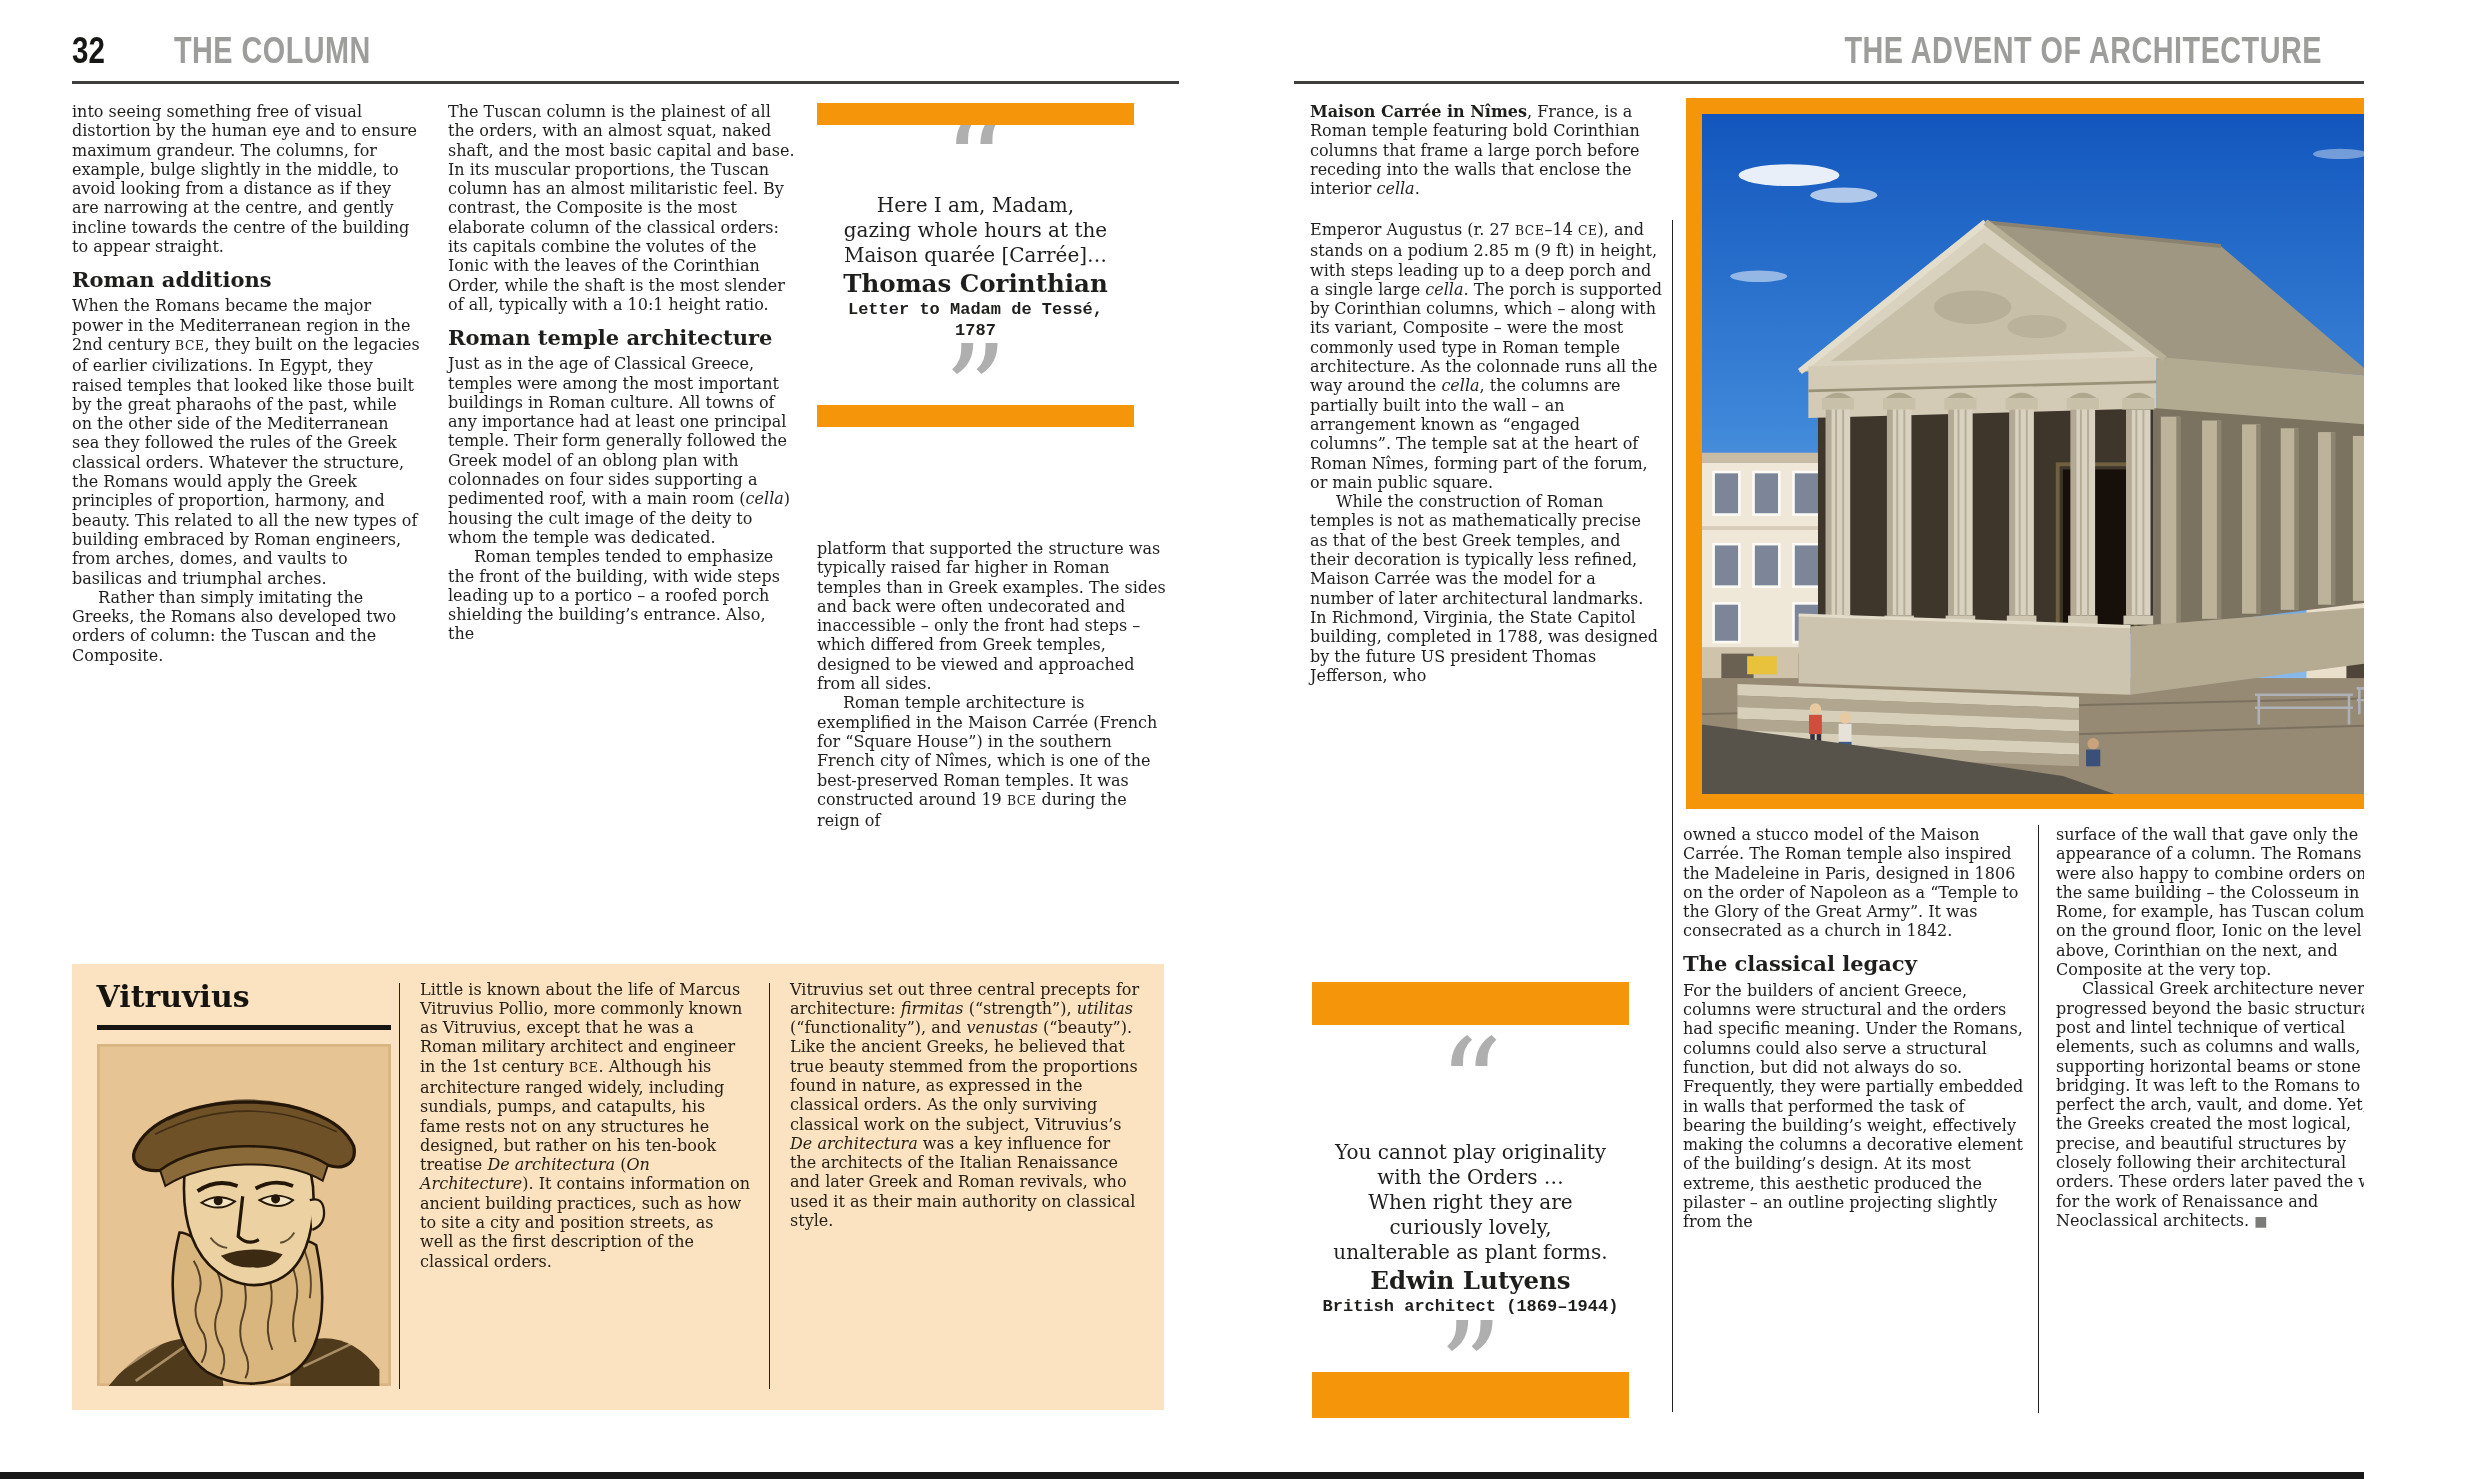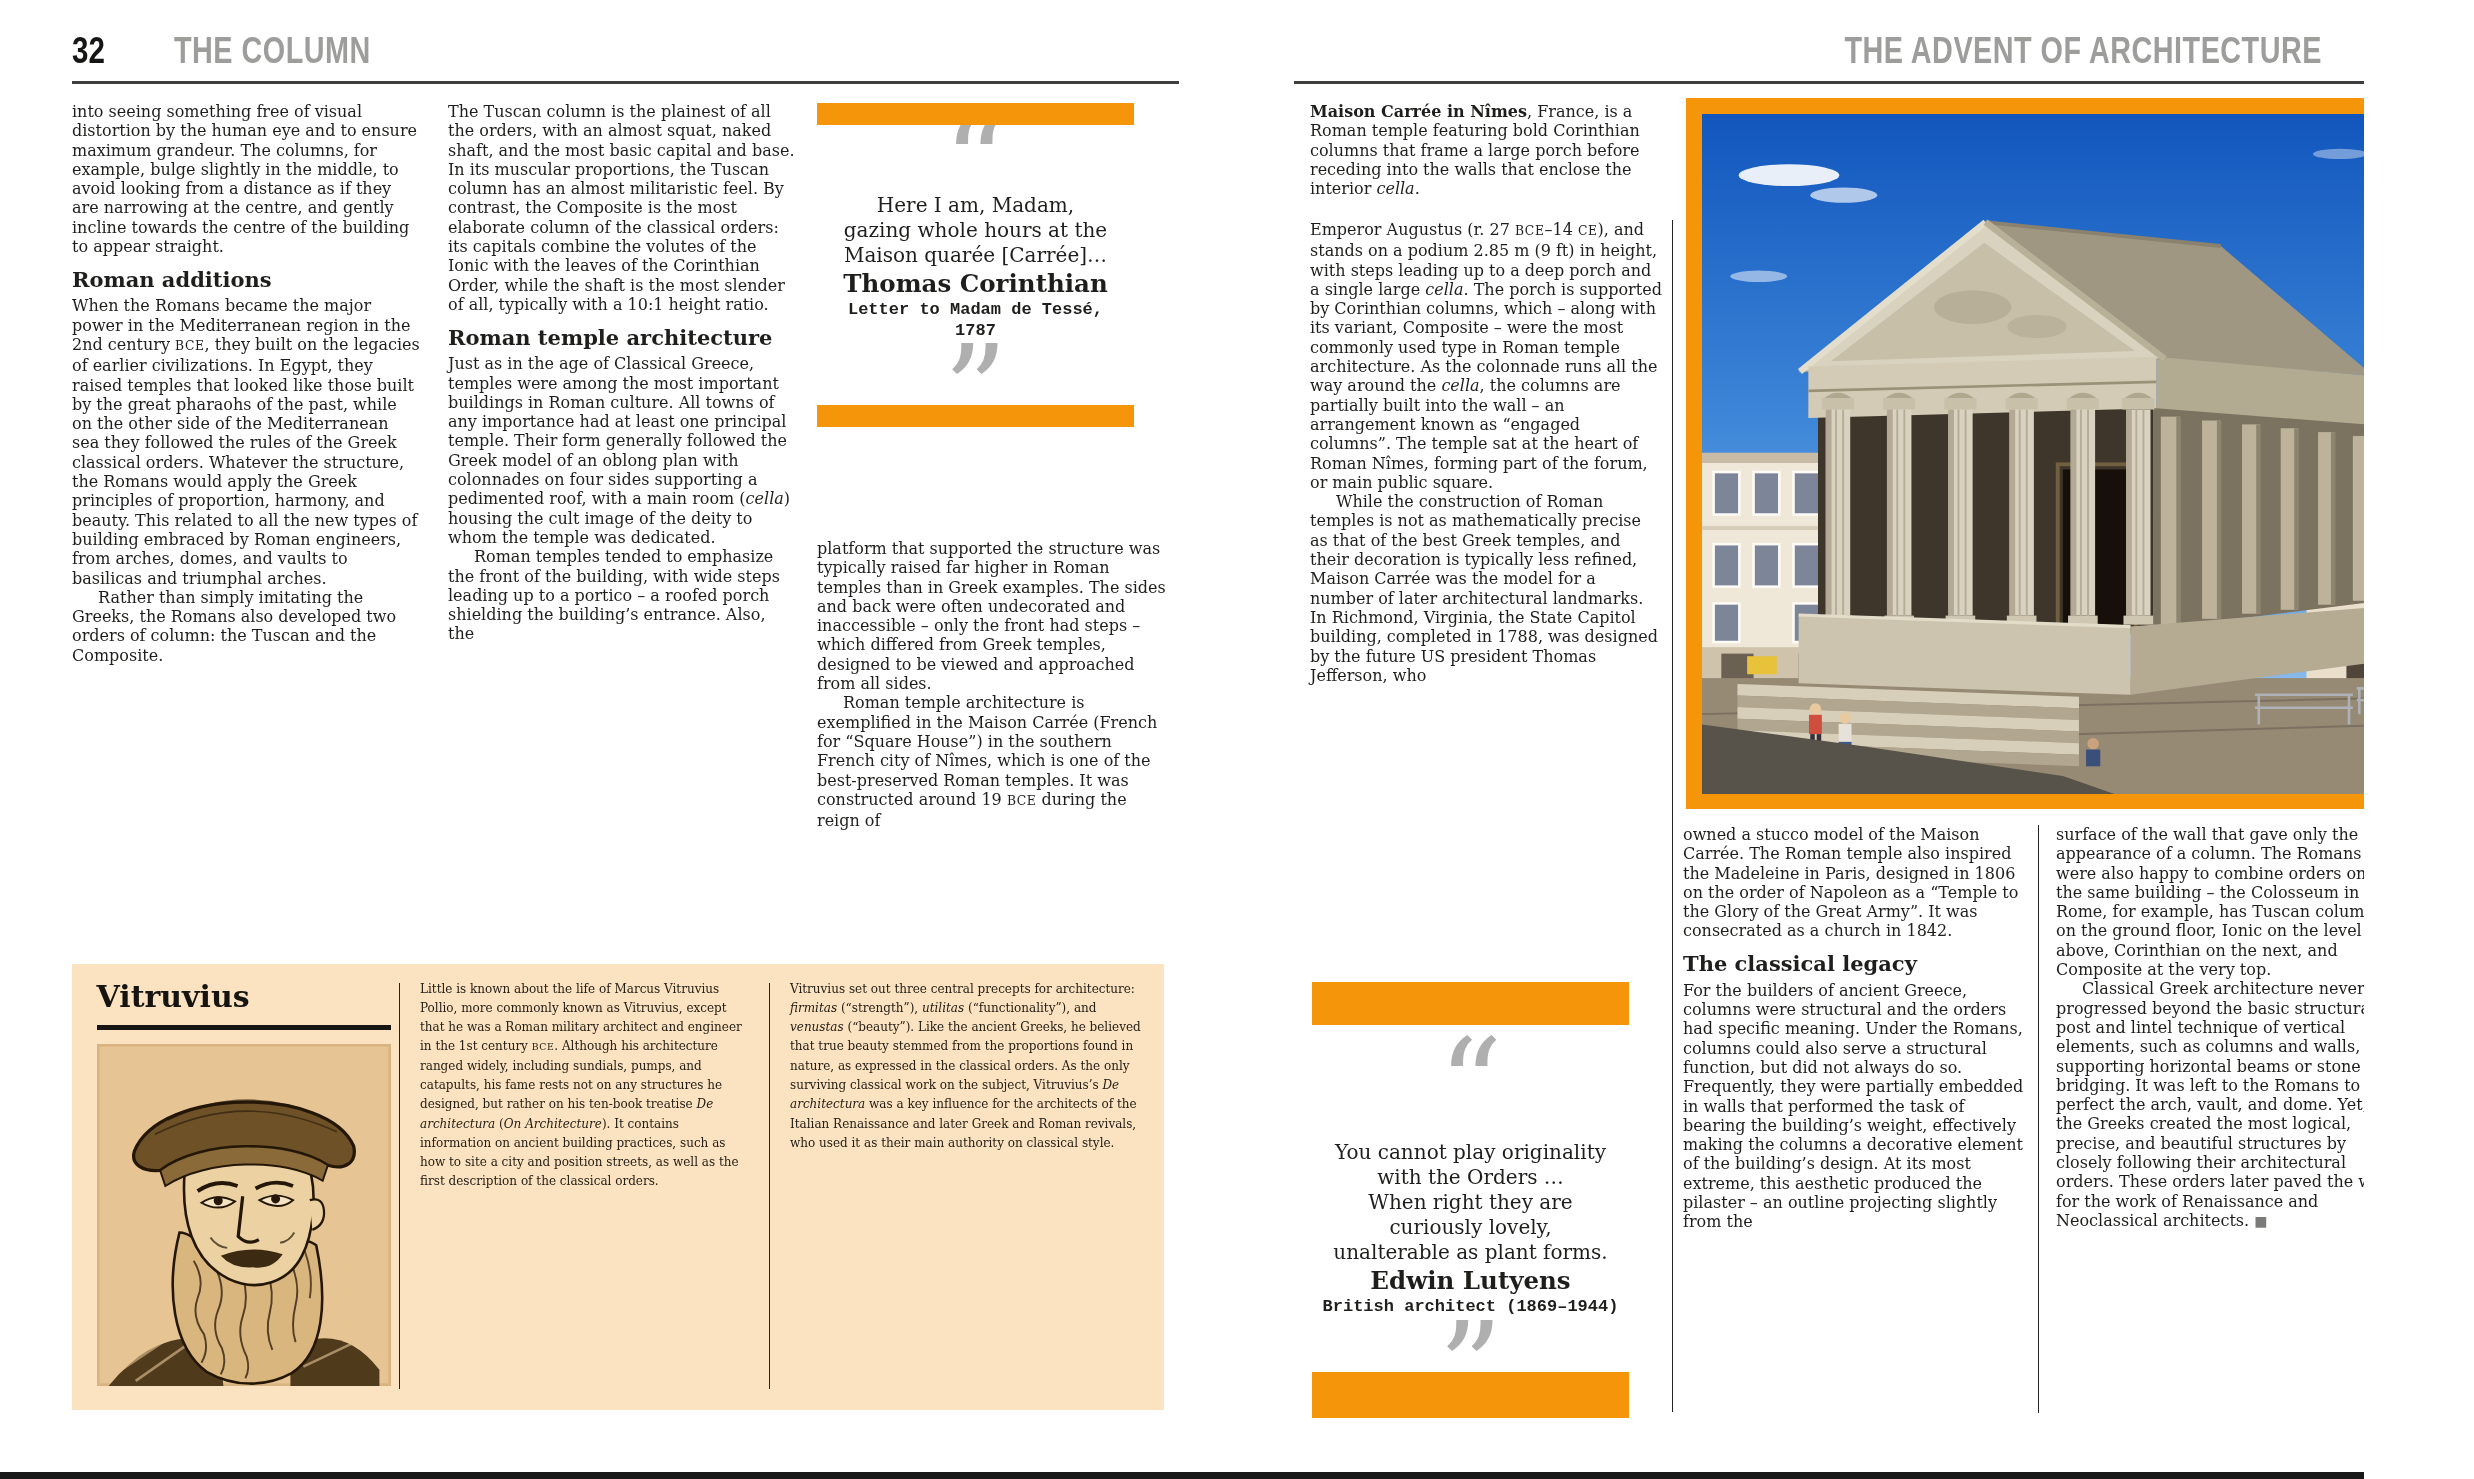--- a/index.html
+++ b/index.html
@@ -43,21 +43,21 @@
   .qmark{font-family:"DejaVu Serif",serif;color:var(--quote-gray);font-size:126px;
          height:71px;line-height:82px;overflow:visible;}
   .qmark.close{line-height:97px;}
   .qtext{font-size:20px;line-height:25px;}
   .qattr{font-weight:700;font-size:24.5px;line-height:31px;}
   .qsrc{font-weight:700;font-size:17px;line-height:21px;font-family:Liberation Mono, monospace;}
   
   .bio-box{position:absolute;background:var(--panel-peach);}
   .bio-title{position:absolute;font-size:30px;line-height:32px;font-weight:700;color:#161410;}
   .bio-rule{position:absolute;height:4.5px;background:#171512;}
-  .bio-col{position:absolute;font-size:12px;line-height:19.3px;color:#262017;}
+  .bio-col{position:absolute;font-size:16px;line-height:19.3px;color:#262017;}
   .bio-vrule{position:absolute;width:1.3px;background:#232321;}
   .portrait{position:absolute;}
   .portrait svg{display:block;width:100%;height:100%;}
   
   .photo{position:absolute;background:var(--accent-orange);padding:15.5px;box-sizing:border-box;}
   .photo svg{display:block;width:100%;height:100%;}
   .page-bottom-edge{position:absolute;left:0;bottom:0;width:100%;height:7.7px;background:#181818;}
 </style>
 </head>
 <body>

